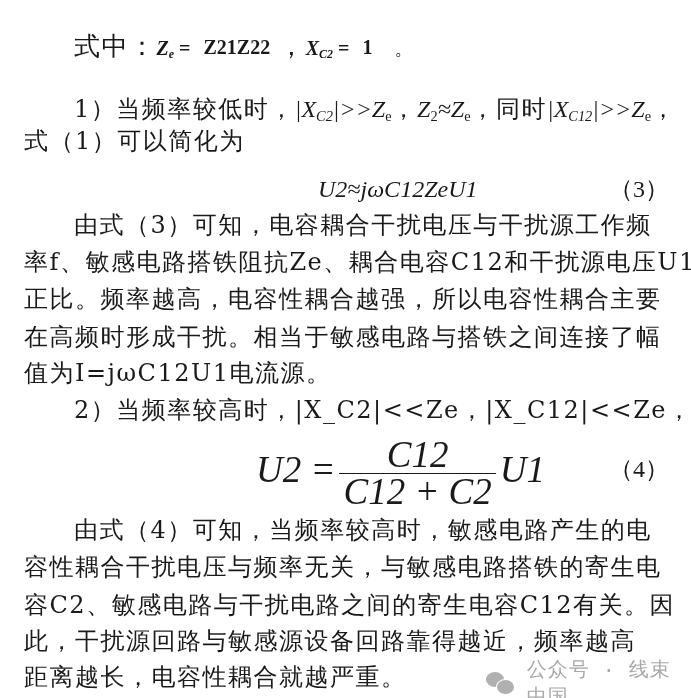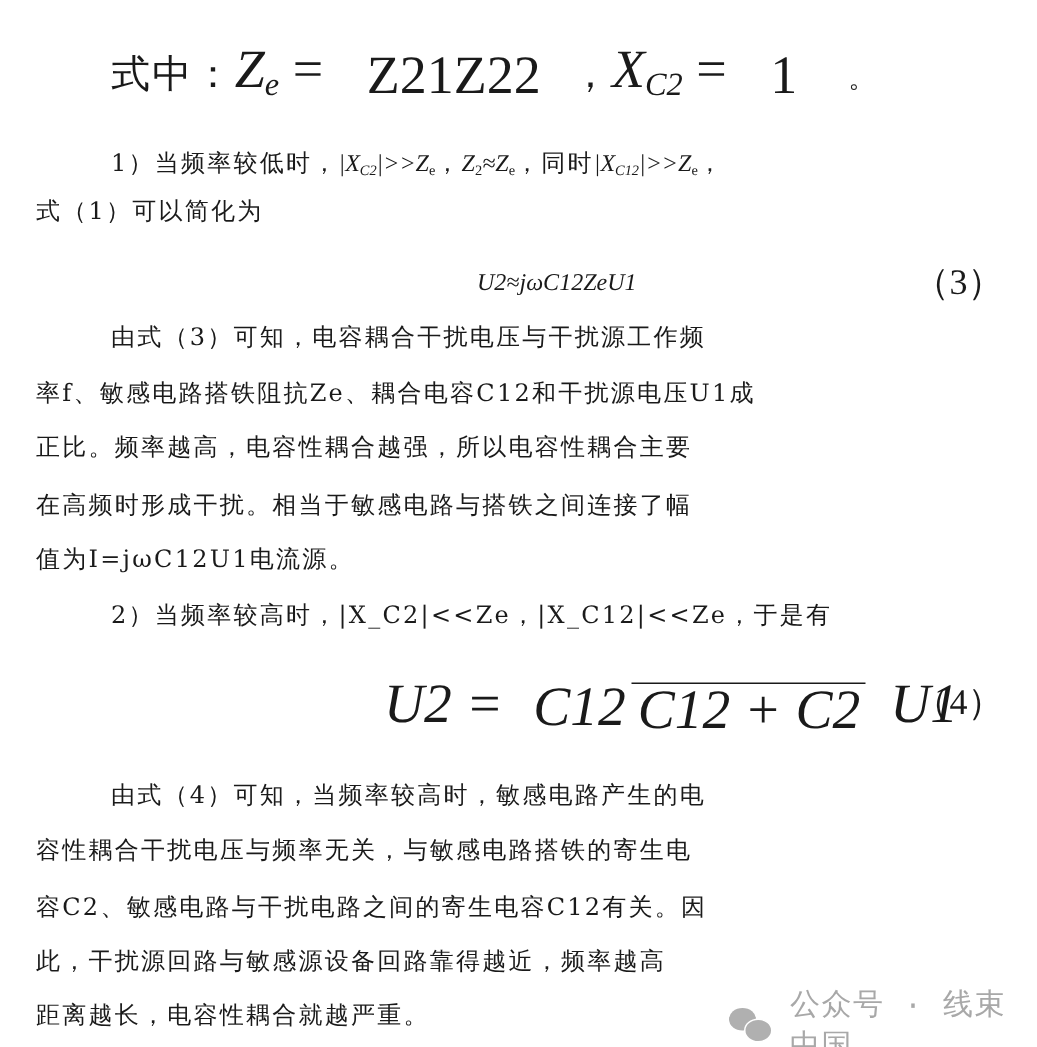--- a/index.html
+++ b/index.html
@@ -3,31 +3,31 @@
 <meta charset="utf-8">
 <style>
   html, body { margin: 0; padding: 0; background: #ffffff; }
   body {
     width: 691px; height: 698px; position: relative; overflow: hidden;
     font-family: "DejaVu Serif", "Liberation Serif", serif;
     color: #1a1a1a;
   }
   .line {
     position: absolute; left: 24px; right: 20px;
-    font-size: 16px; line-height: 34px; white-space: nowrap;
+    font-size: 24px; line-height: 34px; white-space: nowrap;
     letter-spacing: 1.5px;
   }
   .indent { left: 74px; }
   .m { font-family: "Liberation Serif", serif; font-style: italic; letter-spacing: 0; }
   .r { font-family: "Liberation Serif", serif; font-style: normal; letter-spacing: 0; }
   sub { font-size: 60%; vertical-align: -0.25em; line-height: 0; }
-  .frac { display: inline-flex; flex-direction: row; align-items: center; vertical-align: middle; margin: 0 16px; }
+  .frac { display: inline-flex; flex-direction: column; align-items: center; vertical-align: middle; margin: 0 4px; }
   .frac .num { padding: 0 4px 2px; line-height: 32px; }
   .frac .den { padding: 2px 4px 0; border-top: 1.5px solid #1a1a1a; line-height: 32px; }
-  .eqbig { font-size: 36px; font-family: "Liberation Serif", serif; }
+  .eqbig { font-size: 20px; font-family: "Liberation Serif", serif; font-weight: bold; }
   .eqno { position: absolute; right: 22px; font-family: "Liberation Serif", serif; font-size: 24px; }
   .watermark {
     position: absolute; left: 486px; top: 656px; font-size: 20px;
     font-family: Liberation Mono, monospace; color: #a8a8a8; letter-spacing: 1px;
     display: flex; align-items: center; gap: 16px;
   }
   .wm-icon { width: 28px; height: 22px; position: relative; }
   .wm-icon .b1 { position:absolute; left:0; top:0; width:18px; height:15px; background:#b0b0b0; border-radius:50%; }
   .wm-icon .b2 { position:absolute; left:10px; top:7px; width:17px; height:14px; background:#b0b0b0; border-radius:50%; border:1.5px solid #fff; }
 </style>

